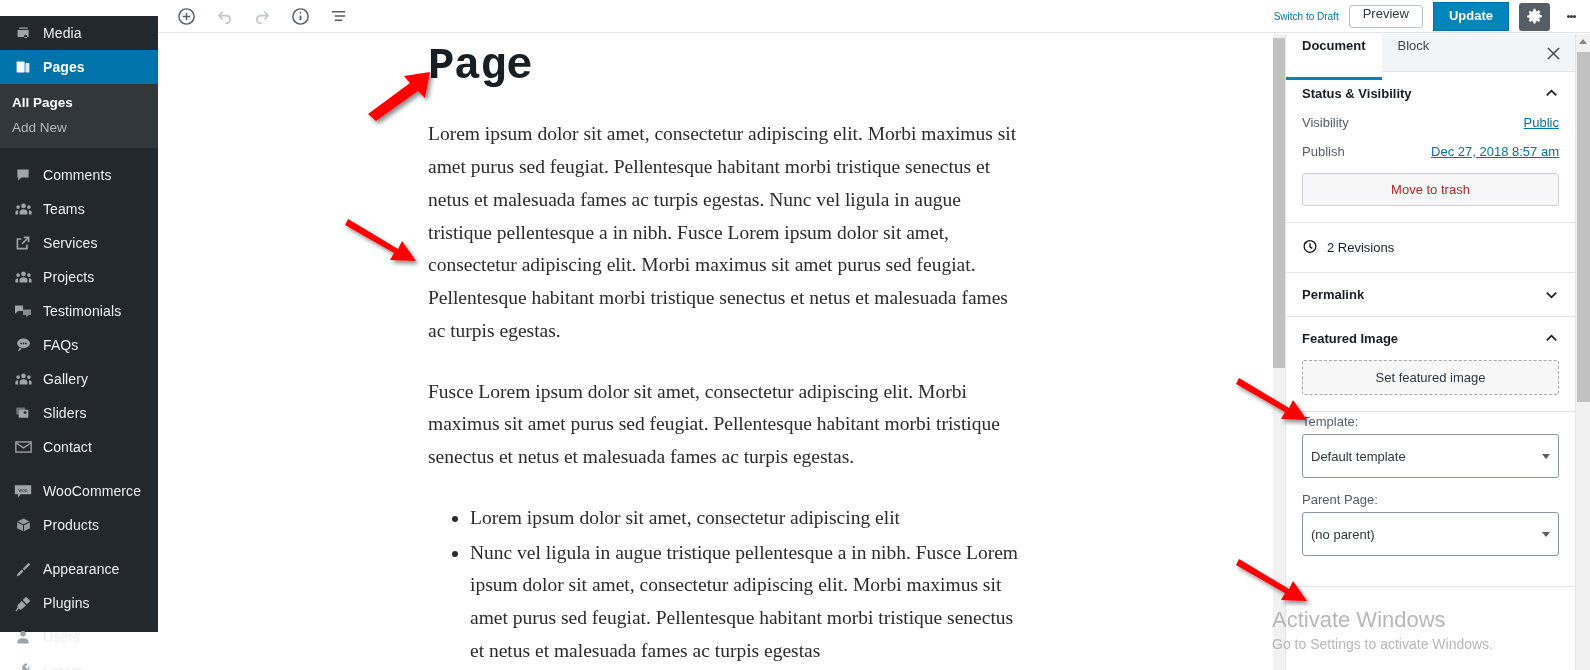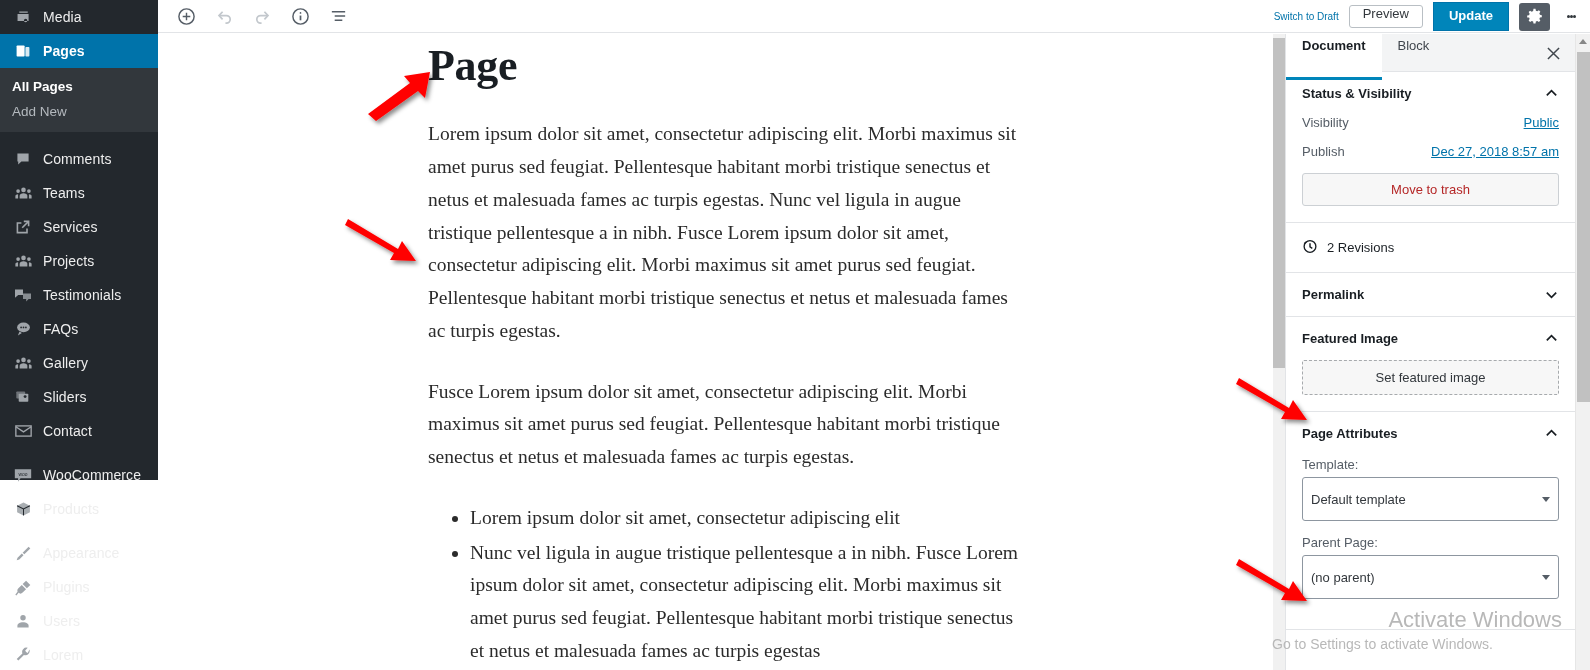--- a/index.html
+++ b/index.html
@@ -6,21 +6,21 @@
   html, body {
     width: 1590px; height: 670px;
     overflow: hidden;
     font-family: "Liberation Sans", sans-serif;
     background: #fff;
   }
   #root { position: relative; width: 1590px; height: 670px; overflow: hidden; }
 
   
   .adminmenu {
-    position: absolute; left: 0; top: 0; width: 158px; height: 480px;
+    position: absolute; left: 0; top: 16px; width: 158px; height: 616px;
     background: #23282d; color: #eee;
     font-size: 14px;
   }
   .menu-row {
     position: relative; display: flex; align-items: center;
     height: 34px; padding-left: 12px; color: #eee; cursor: pointer;
   }
   .menu-row .ico {
     width: 22px; height: 20px; margin-right: 9px;
     display: flex; align-items: center; justify-content: center;
@@ -78,21 +78,21 @@
   .kebab-dot { width:3px; height:3px; border-radius:50%; background:#32373c;
     display:block; margin:1.5px 0; }
 
   
   .canvas {
     position: absolute; left: 158px; top: 34px; right: 305px; bottom: 0;
     background: #fff; overflow: hidden;
   }
   .post-body { position: absolute; left: 270px; top: 8px; width: 600px; }
   .post-title {
-    font-family: Liberation Serif, serif;
+    font-family: Liberation Mono, monospace;
     font-size: 44px; font-weight: 700; color: #191e23; line-height: 1.1;
     letter-spacing: -.3px;
   }
   .para {
     font-family: "Liberation Serif", serif;
     font-size: 19.5px; line-height: 1.68; color: #2b2b2b;
     margin-top: 28px; text-align: left;
   }
   .post-list {
     font-family: "Liberation Serif", serif;
@@ -193,21 +193,21 @@
   
   .arrow { position: absolute; pointer-events: none; }
   .arrow svg { display: block; overflow: visible; }
 
   
   .watermark {
     position: absolute; left: 1272px; top: 608px; width: 290px;
     color: #b8b8b8; text-align: left; pointer-events: none;
     font-family: "Liberation Sans", sans-serif;
   }
-  .watermark .wm1 { font-size: 22px; line-height: 1.1; text-align: right; }
+  .watermark .wm1 { font-size: 22px; line-height: 1.1; }
   .watermark .wm2 { font-size: 14px; margin-top: 4px; }
 </style>
 </head>
 <body>
 
 <div id="root">
 
   <nav class="adminmenu">
 
     <div class="menu-row">
@@ -542,28 +542,20 @@
             </svg>
         </span>
       </div>
       <div class="panel-body">
         <button class="btn-featured">Set featured image</button>
       </div>
     </section>
 
 
     <section class="panel">
-      <div class="panel-head">
-        <span class="ttl">Page Attributes</span>
-        <span class="chev">
-          <svg width="15" height="15" viewBox="0 0 16 16" fill="none" stroke="currentColor" stroke-width="1.8">
-              <path d="M3 10l5-5 5 5"></path>
-            </svg>
-        </span>
-      </div>
       <div class="panel-body">
         <div class="fld-label">Template:</div>
         <div class="select-box">
           <span>Default template</span>
           <span class="caret"></span>
         </div>
         <div class="fld-label">Parent Page:</div>
         <div class="select-box">
           <span>(no parent)</span>
           <span class="caret"></span>

